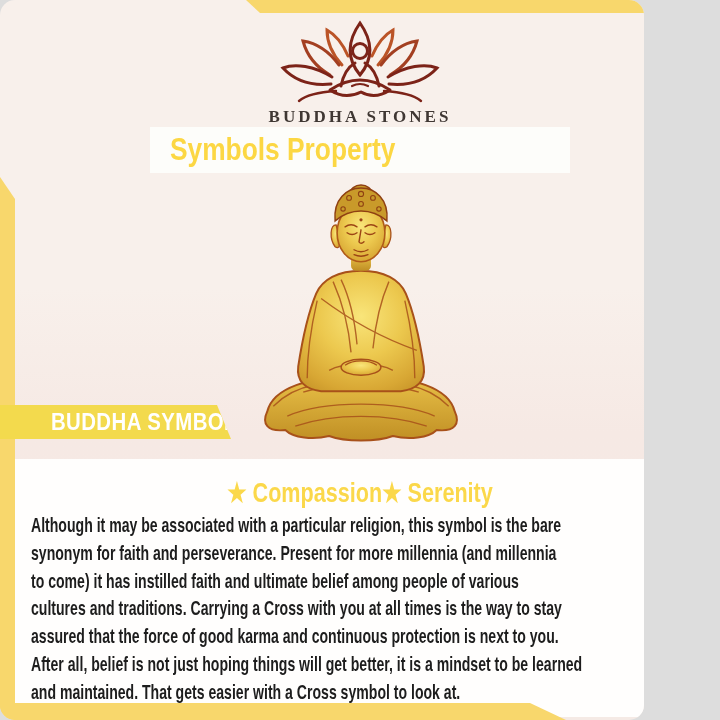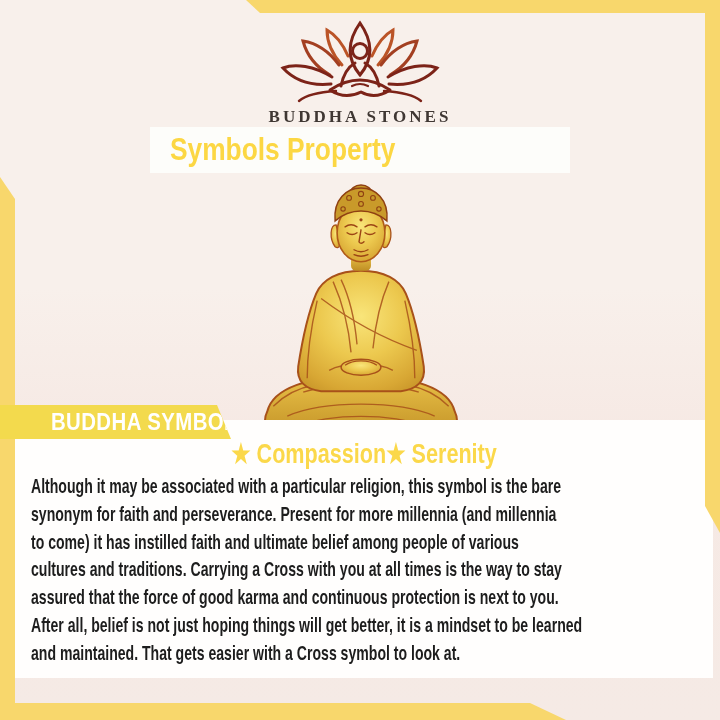--- a/index.html
+++ b/index.html
@@ -1,19 +1,20 @@
 <!DOCTYPE html>
 <html><head>
 <meta charset="utf-8">
 <style>
   html,body{margin:0;padding:0;background:#ddd;}
   #card{
-    position:relative;width:720px;height:720px;overflow:hidden;
+    position:relative;width:644px;height:720px;overflow:hidden;
     font-family:"Liberation Sans",sans-serif;
     background:linear-gradient(180deg,#f8f0eb 0%,#f8f0eb 40%,#f6e9e4 60%,#f5eae5 100%);
+    border-radius:15px;
   }
   
   .frame{position:absolute;background:#f8d76c;z-index:4;}
   .frame-top{left:0;top:0;width:720px;height:13px;
     clip-path:polygon(246px 0,720px 0,720px 13px,260px 13px);}
   .frame-right{left:705px;top:0;width:15px;height:533px;
     clip-path:polygon(0 0,100% 0,100% 100%,0 calc(100% - 27px));}
   .frame-left{left:0;top:177px;width:15px;height:543px;
     clip-path:polygon(0 0,100% 22px,100% 100%,0 100%);}
   .frame-bottom{left:0;top:703px;width:566px;height:17px;
@@ -30,22 +31,22 @@
     transform:scaleX(.85);transform-origin:center;white-space:nowrap;}
   
   .buddha{position:absolute;left:232px;top:181px;z-index:2;}
   
   .ribbon{position:absolute;left:0;top:405px;width:231px;height:34px;background:#f3da4d;
     clip-path:polygon(0 0,217px 0,231px 34px,0 34px);z-index:5;
     display:flex;align-items:center;padding-left:22px;}
   .ribbon-text{color:#fff;font-size:24px;font-weight:bold;letter-spacing:.5px;
     padding-left:34px;transform:scaleX(.85);transform-origin:left center;white-space:nowrap;}
   
-  .content-card{position:absolute;left:15px;top:420px;width:690px;height:258px;
-    background:#fffefd;z-index:3;padding-left:8px;}
+  .content-card{position:absolute;left:15px;top:459px;width:690px;height:258px;
+    background:#fffefd;z-index:3;}
   .props-heading-row{position:absolute;left:0;top:16px;width:100%;height:36px;
     display:flex;align-items:center;justify-content:center;}
   .props-heading{font-size:27px;font-weight:bold;color:#fbd84a;white-space:pre;
     transform:scaleX(.8);transform-origin:center;}
   .description{position:absolute;left:16px;top:52px;width:1010px;
     font-size:21px;font-weight:bold;color:#1d1d1d;line-height:27.8px;
     white-space:pre;transform:scaleX(.67);transform-origin:left top;}
 </style>
 </head>
 <body>

